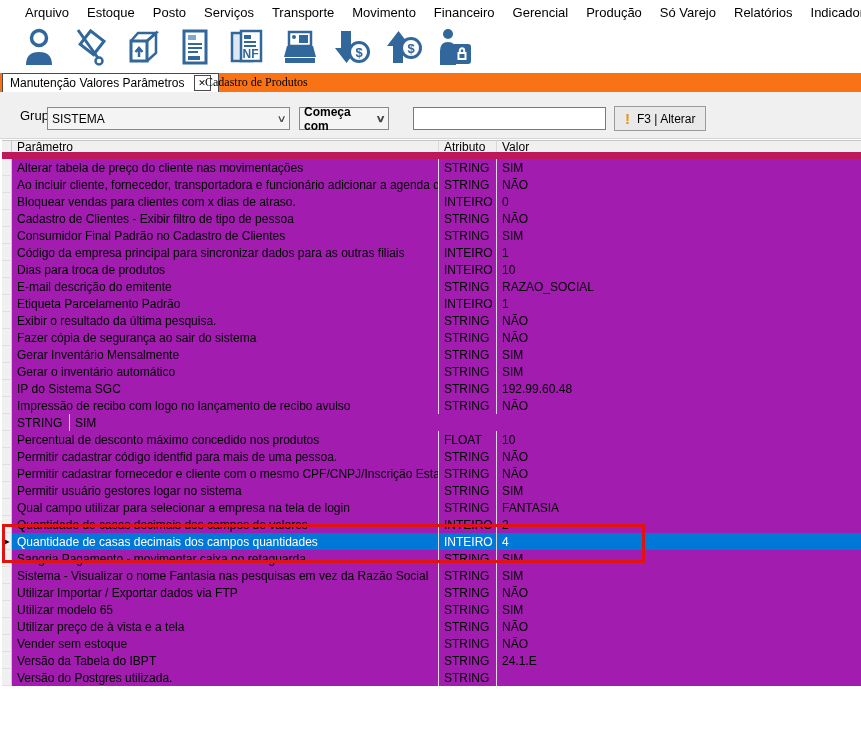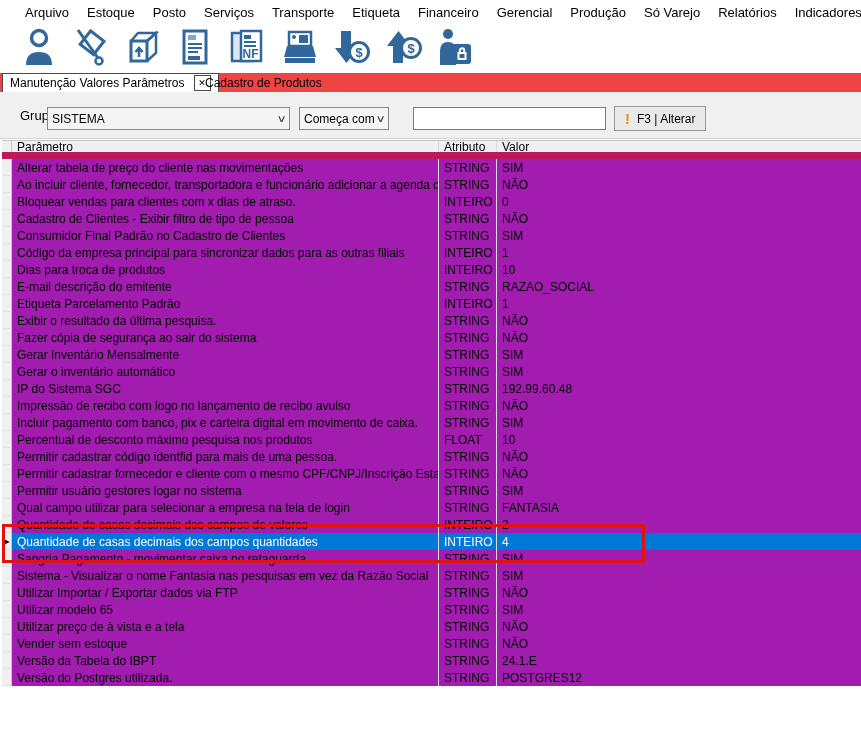--- a/index.html
+++ b/index.html
@@ -17,51 +17,51 @@
   
   .toolbar{
     position:absolute;top:24px;left:12px;width:861px;height:49px;
     display:flex;align-items:center;gap:8px;padding-left:5px;box-sizing:border-box;background:#fff;
   }
   .tool-btn{width:44px;height:44px;display:flex;align-items:center;justify-content:center;}
   .tool-btn svg{width:40px;height:40px;}
   
   .tabbar{
     position:absolute;top:73px;left:0;width:861px;height:19px;
-    background:#ef4444;border-bottom:2px solid #1b1b1b;font-size:12px;
+    background:#f97316;border-bottom:2px solid #1b1b1b;font-size:12px;
   }
   .tab-active{
     position:absolute;left:2px;top:0;height:19px;box-sizing:border-box;
     border:1px solid #4a4a4a;border-bottom:none;background:#fff;
     display:flex;align-items:center;padding:0 7px;
   }
   .tab-close{
     width:15px;height:14px;margin-left:9px;border:1px solid #4a4a4a;
     display:flex;align-items:center;justify-content:center;
     font-size:9px;line-height:1;background:#fff;cursor:pointer;
   }
   .tab-inactive{
     position:absolute;left:197px;top:0;height:19px;
-    display:flex;align-items:center;padding:0 8px;color:#000;
+    display:flex;align-items:center;padding:0 8px;color:#000;font-family:Liberation Serif, serif;
   }
   
   .filterbar{
     position:absolute;top:92px;left:0;width:861px;height:47px;
     background:#f0f0f0;border-bottom:1px solid #d5d5d5;box-sizing:border-box;
   }
   .grupo-label{position:absolute;left:20px;top:16px;font-size:13px;}
   .combo{
     position:absolute;height:23px;box-sizing:border-box;
     background:#f4f4f4;border:1px solid #898989;
     display:flex;align-items:center;justify-content:space-between;
     font-size:12px;padding:0 4px;cursor:default;
   }
   .combo .chev{font-size:10px;color:#444;transform:scaleX(1.4);}
   .combo-group{left:47px;top:15px;width:243px;}
-  .combo-match{left:299px;top:15px;width:90px;}
+  .combo-match{left:299px;top:15px;width:90px;font-weight:bold;}
   .search-input{
     position:absolute;left:413px;top:15px;width:193px;height:23px;box-sizing:border-box;
     border:1px solid #7a7a7a;background:#fff;font-size:12px;padding:0 4px;
     font-family:"Liberation Sans",sans-serif;
   }
   .alter-btn{
     position:absolute;left:614px;top:14px;height:25px;padding:0 10px;box-sizing:border-box;
     background:#e9e9e9;border:1px solid #9b9b9b;
     display:flex;align-items:center;gap:7px;font-size:12px;cursor:pointer;
   }
@@ -95,21 +95,21 @@
 </style>
 </head>
 <body>
 
 <div class="menubar">
     <span class="menu-item">Arquivo</span>
     <span class="menu-item">Estoque</span>
     <span class="menu-item">Posto</span>
     <span class="menu-item">Serviços</span>
     <span class="menu-item">Transporte</span>
-    <span class="menu-item">Etiqueta</span>
+    <span class="menu-item">Movimento</span>
     <span class="menu-item">Financeiro</span>
     <span class="menu-item">Gerencial</span>
     <span class="menu-item">Produção</span>
     <span class="menu-item">Só Varejo</span>
     <span class="menu-item">Relatórios</span>
     <span class="menu-item">Indicadores</span>
   </div>
 
 <div class="toolbar">
   <div class="tool-btn">
@@ -324,27 +324,26 @@
         <div class="cell c-val">192.99.60.48</div>
       </div>
       <div class="trow">
         <div class="cell rowhdr"></div>
         <div class="cell c-param">Impressão de recibo com logo no lançamento de recibo avulso</div>
         <div class="cell c-attr">STRING</div>
         <div class="cell c-val">NÃO</div>
       </div>
       <div class="trow">
         <div class="cell rowhdr"></div>
-        <div class="cell c-param">Incluir pagamento com banco, pix e carteira digital em movimento de caixa.</div>
-        <div class="cell c-attr">STRING</div>
-        <div class="cell c-val">SIM</div>
-      </div>
-      <div class="trow">
-        <div class="cell rowhdr"></div>
-        <div class="cell c-param">Percentual de desconto máximo pesquisa nos produtos</div>
+        <div class="cell c-attr">STRING</div>
+        <div class="cell c-val">SIM</div>
+      </div>
+      <div class="trow">
+        <div class="cell rowhdr"></div>
+        <div class="cell c-param">Percentual de desconto máximo concedido nos produtos</div>
         <div class="cell c-attr">FLOAT</div>
         <div class="cell c-val">10</div>
       </div>
       <div class="trow">
         <div class="cell rowhdr"></div>
         <div class="cell c-param">Permitir cadastrar código identfid para mais de uma pessoa.</div>
         <div class="cell c-attr">STRING</div>
         <div class="cell c-val">NÃO</div>
       </div>
       <div class="trow">
@@ -416,18 +415,17 @@
       <div class="trow">
         <div class="cell rowhdr"></div>
         <div class="cell c-param">Versão da Tabela do IBPT</div>
         <div class="cell c-attr">STRING</div>
         <div class="cell c-val">24.1.E</div>
       </div>
       <div class="trow">
         <div class="cell rowhdr"></div>
         <div class="cell c-param">Versão do Postgres utilizada.</div>
         <div class="cell c-attr">STRING</div>
-        <div class="cell c-val">POSTGRES12</div>
       </div>
     </div>
 </div>
 
 <div class="red-box"></div>
 
 </body></html>

